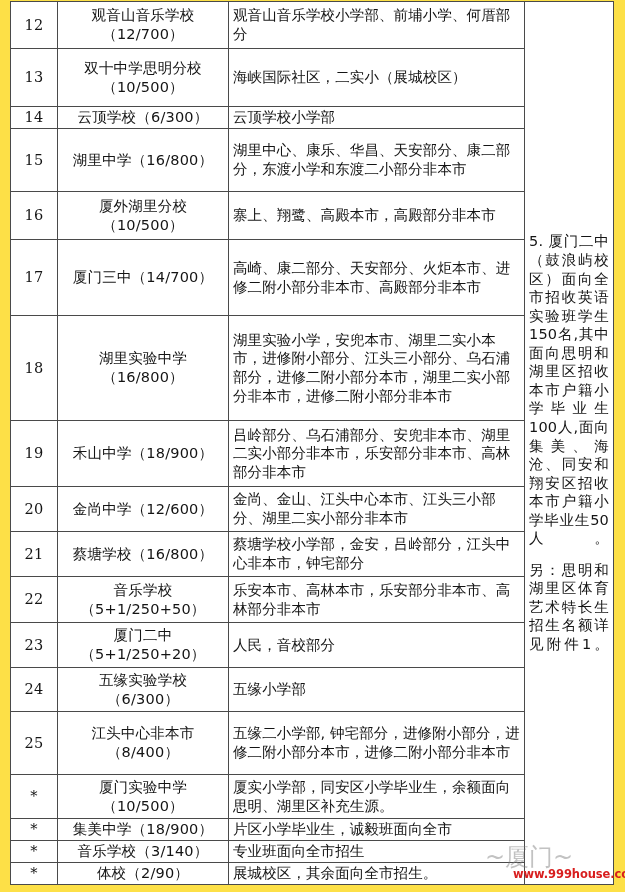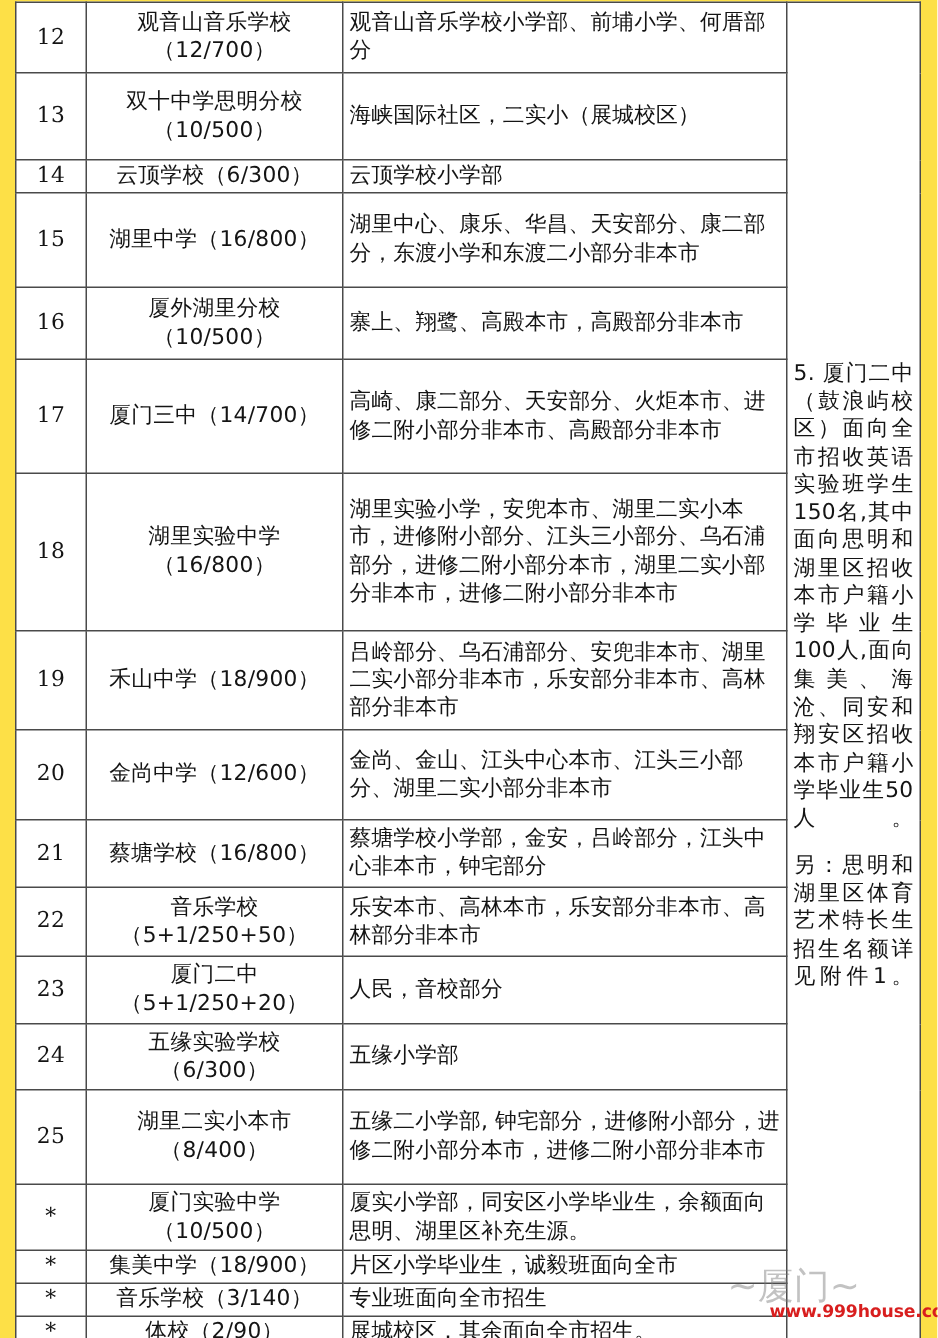--- a/index.html
+++ b/index.html
@@ -220,21 +220,21 @@
       </tr>
 
       <tr style="height:66px">
         <td class="no">19</td>
         <td class="name">
           <span class="nm-1">禾山中学（18/900）</span>
         </td>
         <td class="scope">吕岭部分、乌石浦部分、安兜非本市、湖里二实小部分非本市，乐安部分非本市、高林部分非本市</td>
       </tr>
 
-      <tr style="height:60px">
+      <tr style="height:45px">
         <td class="no">20</td>
         <td class="name">
           <span class="nm-1">金尚中学（12/600）</span>
         </td>
         <td class="scope">金尚、金山、江头中心本市、江头三小部分、湖里二实小部分非本市</td>
       </tr>
 
       <tr style="height:45px">
         <td class="no">21</td>
         <td class="name">
@@ -266,21 +266,21 @@
         <td class="name">
           <span class="nm-1">五缘实验学校</span>
           <span class="nm-2">（6/300）</span>
         </td>
         <td class="scope">五缘小学部</td>
       </tr>
 
       <tr style="height:63px">
         <td class="no">25</td>
         <td class="name">
-          <span class="nm-1">湖里二实小本市</span>
+          <span class="nm-1">江头中心非本市</span>
           <span class="nm-2">（8/400）</span>
         </td>
         <td class="scope">五缘二小学部, 钟宅部分，进修附小部分，进修二附小部分本市，进修二附小部分非本市</td>
       </tr>
 
       <tr style="height:44px">
         <td class="no star">*</td>
         <td class="name">
           <span class="nm-1">厦门实验中学</span>
           <span class="nm-2">（10/500）</span>

